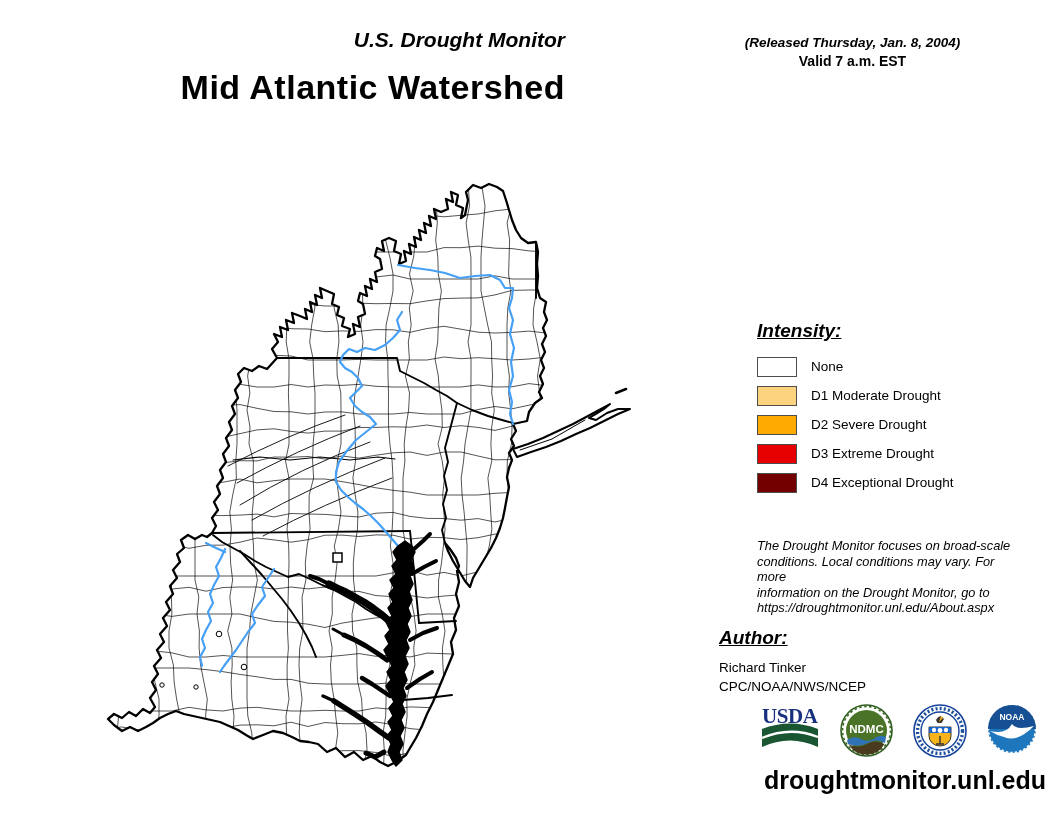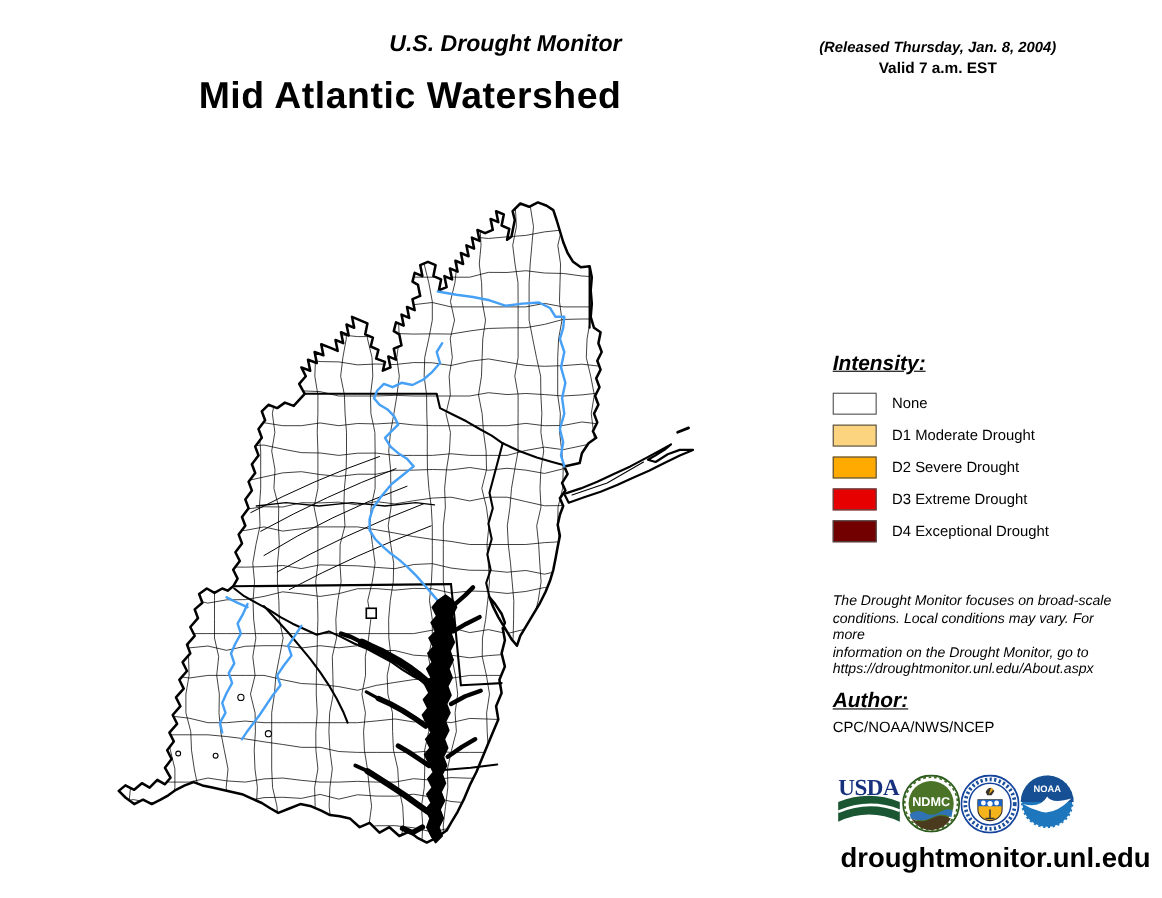--- a/index.html
+++ b/index.html
@@ -14,24 +14,24 @@
   .dateblk .d1{font-size:24px;font-weight:bold;}
   .dateblk .d2{font-size:13.5px;font-weight:bold;font-style:italic;margin-top:5px;}
   .dateblk .d3{font-size:14px;font-weight:bold;margin-top:3px;}
   .legend{left:757px;top:320px;width:280px;z-index:2;}
   .sec-head{font-size:19px;font-weight:bold;font-style:italic;text-decoration:underline;}
   .leg-items{margin-top:10px;}
   .leg-row{display:flex;align-items:center;height:29px;}
   .swatch{width:40px;height:20px;border:1.5px solid #4d4d4d;box-sizing:border-box;margin-right:14px;flex:0 0 auto;}
   .leg-label{font-size:13.5px;}
   .disclaimer{left:757px;top:538px;width:270px;font-size:12.8px;font-style:italic;line-height:15.6px;z-index:2;}
-  .author{left:757px;top:627px;width:270px;z-index:2;}
+  .author{left:719px;top:627px;width:270px;z-index:2;}
   .author .name{font-size:13.5px;margin-top:11px;}
   .author .org{font-size:13.5px;margin-top:4px;}
-  .logos{left:760px;top:704px;width:280px;display:flex;align-items:flex-start;z-index:2;}
+  .logos{left:760px;top:704px;width:280px;display:flex;align-items:flex-start;gap:20px;z-index:2;}
   .url{left:746px;top:766px;width:300px;text-align:right;font-size:25px;font-weight:bold;z-index:2;}
 </style>
 </head>
 <body>
 
 <svg id="map-svg" class="abs" viewBox="0 0 1056 816" xmlns="http://www.w3.org/2000/svg">
     <defs>
       <clipPath id="landClip">
         <path d="M277,358L272,349L278,342L274,334L282,337L280,327L288,330L286,320L294,323L292,313L300,316L307,319L305,309L312,312L310,302L317,305L315,295L322,298L320,288L327,291L334,294L332,304L339,307L337,315L344,318L342,326L350,329L348,337L355,334L353,324L360,327L358,317L365,314L363,304L358,301L360,293L367,296L365,286L372,289L370,279L377,282L375,272L382,269L380,259L375,256L377,248L384,251L382,241L389,238L396,241L394,251L401,254L399,264L406,261L404,251L411,254L409,244L416,247L414,237L421,240L419,230L426,233L424,223L431,226L429,216L436,219L434,209L441,212L448,209L446,199L453,202L451,192L458,195L456,205L463,208L461,218L465,215L468,200L466,192L473,185L481,188L489,184L497,187L503,191L506,200L509,210L512,220L516,230L521,238L528,243L536,242L538,252L537,264L538,276L537,288L540,298L546,302L544,312L547,320L543,328L546,336L542,344L545,352L541,360L544,368L540,376L543,384L539,392L542,398L535,403L529,412L527,421L513,424L516,431L511,439L514,446L509,453L512,460L509,468L507,477L509,487L507,497L505,508L503,518L500,528L496,538L491,548L485,558L479,568L473,578L470,587L465,581L459,571L453,561L448,551L445,543L450,549L456,558L459,566L457,571L459,582L456,594L459,606L454,618L456,630L451,642L453,654L448,666L443,678L438,690L433,702L427,714L422,726L416,738L410,748L406,755L396,762L388,766L380,762L372,756L363,760L354,752L345,757L336,748L327,752L318,744L309,742L300,741L292,737L283,733L273,731L263,735L253,739L246,735L238,730L229,726L220,722L211,720L202,718L193,716L184,714L176,711L168,714L160,718L153,723L146,727L138,731L130,727L122,731L114,725L108,719L114,714L122,718L129,712L136,716L143,709L150,713L155,707L150,698L156,690L152,682L158,674L154,666L161,658L157,650L164,642L160,634L167,626L163,618L170,610L166,602L173,594L170,586L177,578L173,570L180,562L177,554L184,548L181,540L188,535L195,539L202,535L207,537L212,533L216,526L212,518L218,510L214,502L220,494L217,486L223,478L220,470L226,462L223,454L229,446L226,438L232,430L229,422L235,414L232,406L238,398L235,390L241,382L238,374L244,368L252,371L259,366L267,369L277,358 Z"></path>
       </clipPath>
@@ -170,20 +170,21 @@
 
 <div class="abs disclaimer" id="disclaimer">
     <div>The Drought Monitor focuses on broad-scale</div>
     <div>conditions. Local conditions may vary. For more</div>
     <div>information on the Drought Monitor, go to</div>
     <div>https://droughtmonitor.unl.edu/About.aspx</div>
   </div>
 
 <div class="abs author">
   <div class="sec-head">Author:</div>
+  <div class="name">Richard Tinker</div>
   <div class="org">CPC/NOAA/NWS/NCEP</div>
 </div>
 
 <div class="abs logos">
 
   <svg width="60" height="48" viewBox="0 0 60 48">
     <text x="30" y="19" text-anchor="middle" textLength="56" font-family="Liberation Serif, serif" font-weight="bold" font-size="21" fill="#17317e">USDA</text>
     <path d="M2,25 Q30,14 58,25 L58,43 Q30,30 2,43 Z" fill="#1a5632"></path>
     <path d="M2,34 Q30,22 58,33" stroke="#ffffff" stroke-width="2.4" fill="none"></path>
   </svg>

